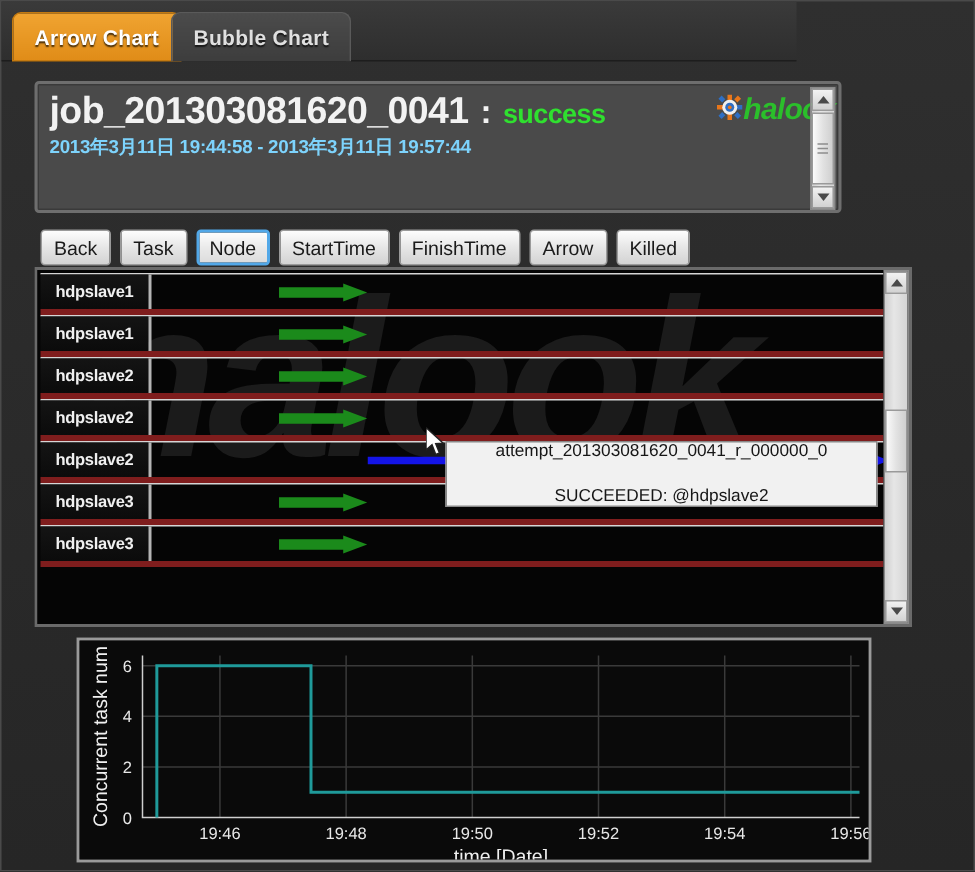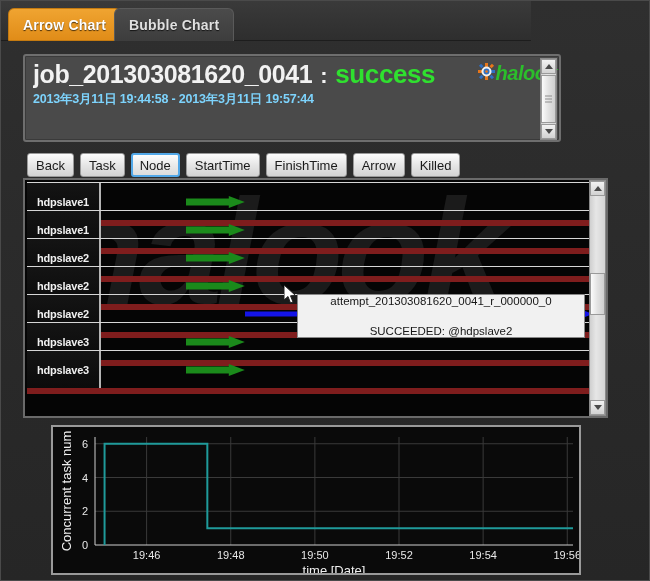--- a/index.html
+++ b/index.html
@@ -63,21 +63,21 @@
     overflow: hidden;
   }
   #job-title-row {
     display: flex; align-items: baseline; gap: 6px;
     font-size: 25px; font-weight: bold;
     color: #f2f2f2;
     letter-spacing: -0.4px;
     line-height: 1.15;
   }
   #job-colon { color: #f2f2f2; font-size: 22px; padding: 0 2px; }
-  #job-status { color: #2fe02f; font-size: 26px; font-weight: bold; }
+  #job-status { color: #2fe02f; font-size: 18px; font-weight: bold; }
   #job-sub {
     font-size: 12px; color: #e4e4e4; margin-top: 1px; line-height: 1.25;
   }
   #job-range {
     font-size: 12.5px; color: #7dd3fc; font-weight: bold; margin-top: 1px;
     letter-spacing: -0.2px;
   }
 
   
   #halook-logo {
@@ -155,23 +155,23 @@
   #watermark {
     position: absolute; left: 28px; top: -14px;
     font-size: 150px; font-weight: bold; font-style: italic;
     color: #1b1b1b;
     letter-spacing: -6px;
     user-select: none;
     white-space: nowrap;
   }
   .arow {
     position: absolute; left: 2px; right: 0;
-    height: 44px;
+    height: 28px;
     border-top: 1px solid #d6d6d6;
-    border-bottom: 6px solid #7f1d1d;
+    border-bottom: 4px solid #7f1d1d;
   }
   .arow .lbl-box {
     position: absolute; left: 0; top: 0;
     width: 74px; height: 100%;
     background: linear-gradient(180deg,#141414,#0b0b0b);
     border-right: 2px solid #b5b5b5;
     display: flex; align-items: center; justify-content: center;
   }
   .arow .lbl-box span {
     font-size: 11px; font-weight: bold; color: #f0f0f0;

